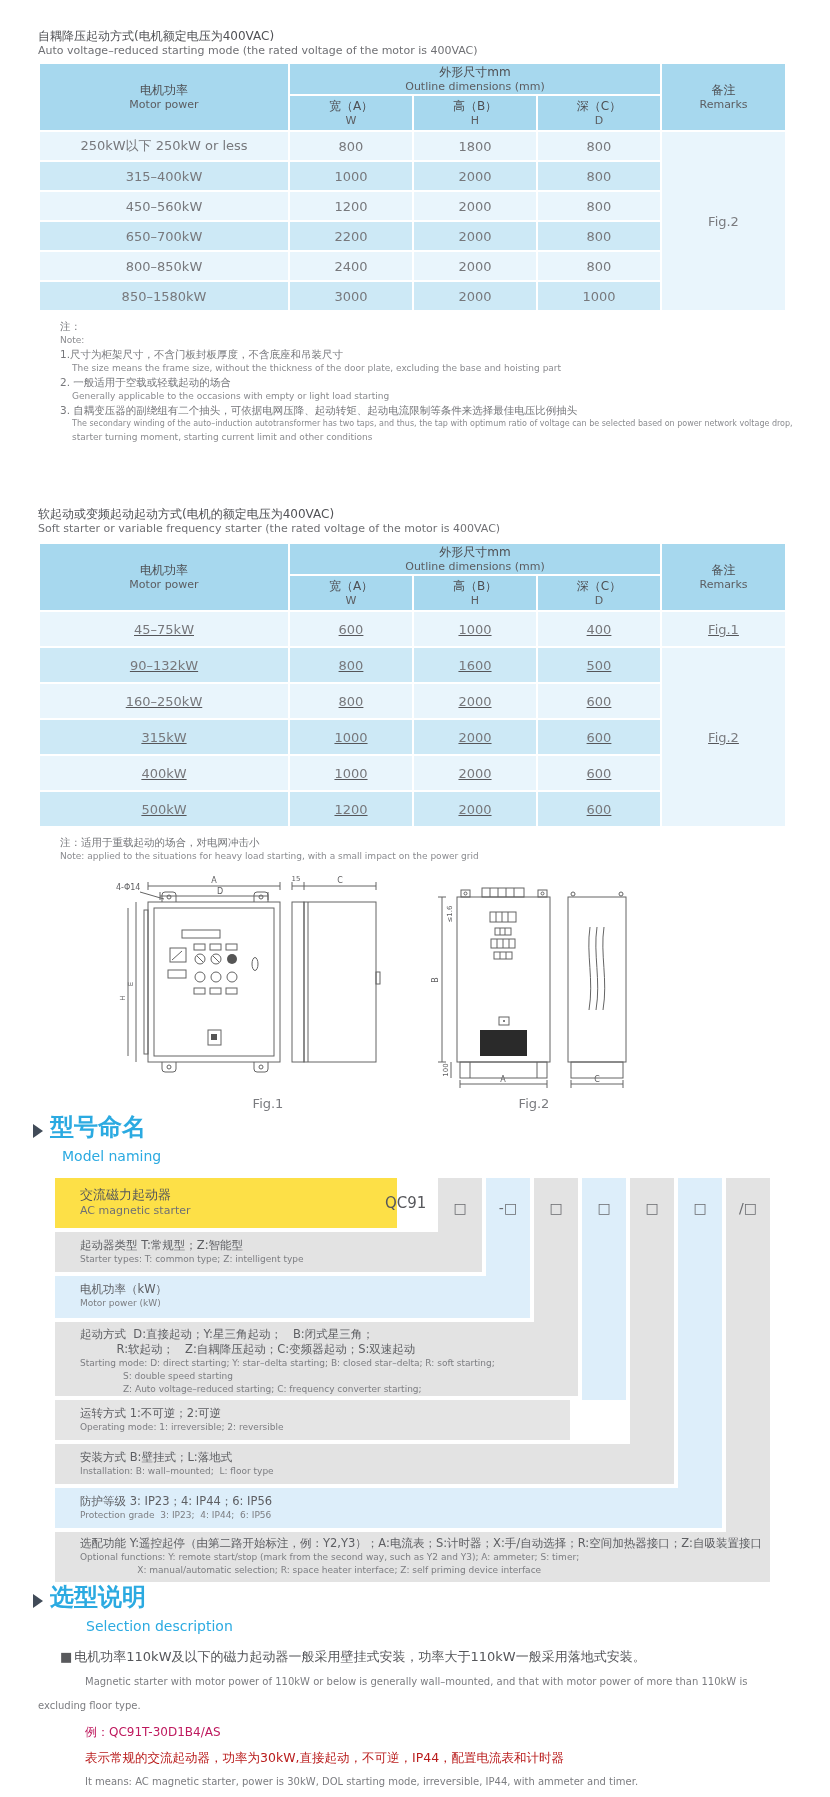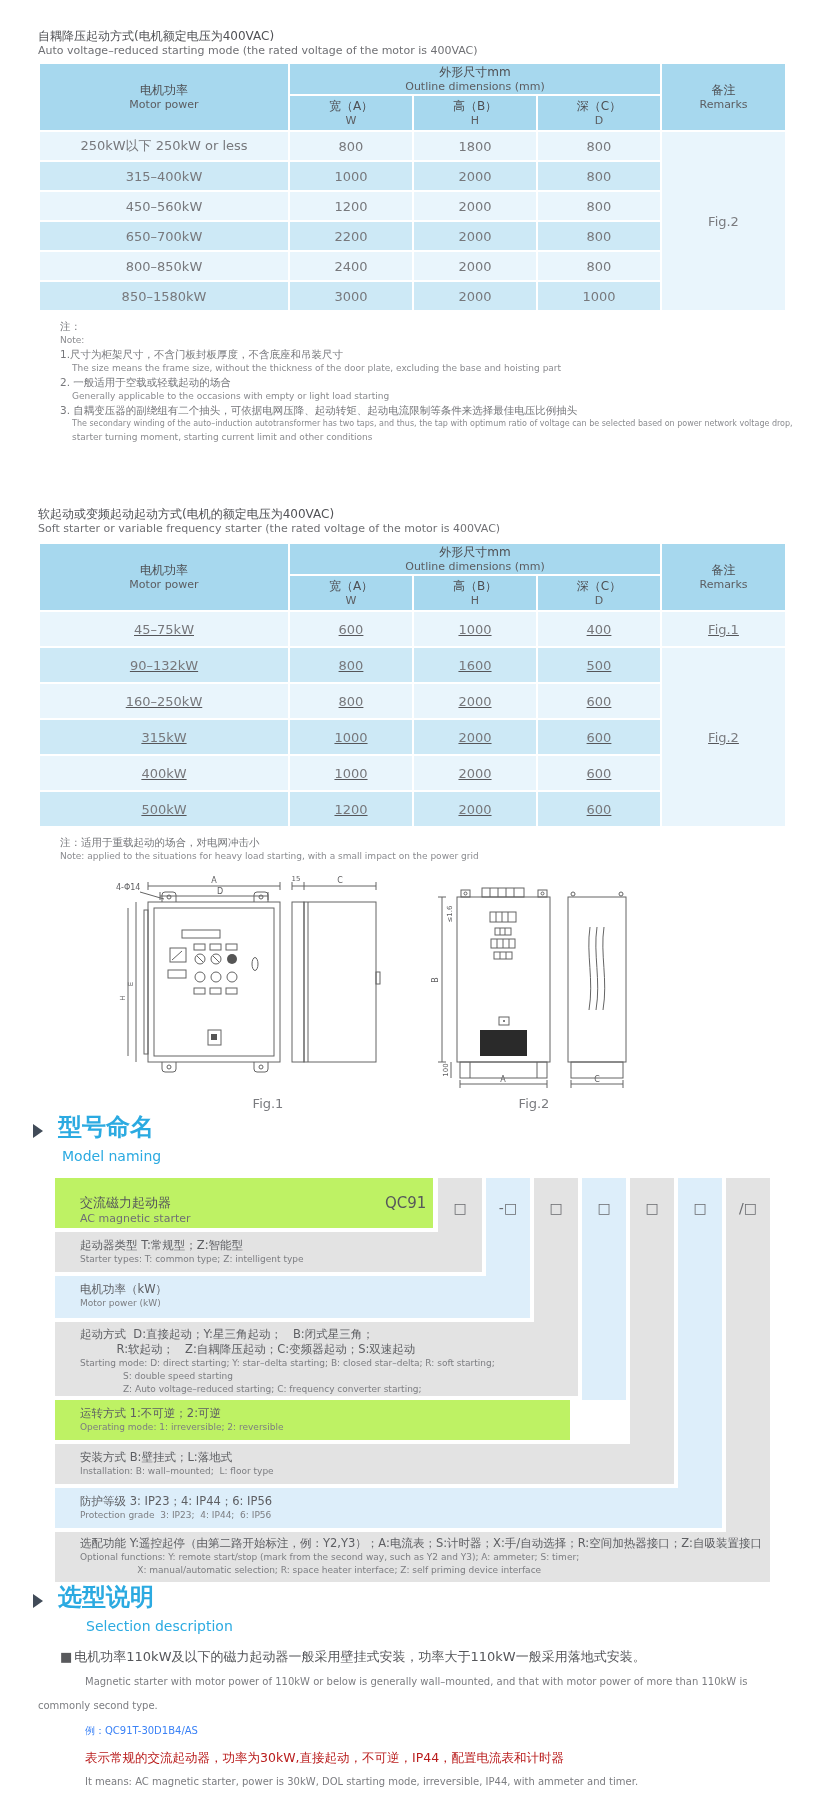--- a/index.html
+++ b/index.html
@@ -26,54 +26,54 @@
 
   
   .fig-caption{font-size:13px;color:#7a7b7f;width:60px;text-align:center;}
   svg text.dim{font-size:8px;fill:#5e5e60;}
   svg text.dims{font-size:7px;fill:#5e5e60;}
   svg .ln{stroke:#646464;stroke-width:1;fill:none;}
   svg .fill{fill:#2a2a2a;stroke:none;}
 
   
   .h-arrow{width:0;height:0;border-left:10px solid #414b58;border-top:7px solid transparent;border-bottom:7px solid transparent;}
-  .h-zh{font-size:24px;font-weight:bold;color:#2baae1;line-height:30px;margin-left:8px;}
+  .h-zh{font-size:24px;font-weight:bold;color:#2baae1;line-height:30px;}
   .h-en{font-size:14px;color:#2baae1;}
 
   
   .mn{position:absolute;left:55px;top:1178px;width:715px;height:406px;}
   .mn *{box-sizing:border-box;}
-  .mn-row0{position:absolute;left:0;top:0;width:378px;height:50px;background:#bef264;padding:16px 0 0 25px;}
+  .mn-row0{position:absolute;left:0;top:0;width:342px;height:50px;background:#fde047;padding:8px 0 0 25px;}
   .mn-prod-zh{font-size:13px;color:#55565a;line-height:17px;}
   .mn-prod-en{font-size:11px;color:#6f7074;line-height:15px;}
   .mn-code{position:absolute;left:330px;top:16px;font-size:15px;color:#56575b;}
   .mn-col{position:absolute;top:0;width:44px;}
   .mn-box{position:absolute;top:22px;left:0;width:100%;text-align:center;font-size:14px;color:#6a6b6f;}
   .c1{left:383px;height:54px;background:#e3e3e3;}
   .c2{left:431px;height:98px;background:#ddeefa;}
   .c3{left:479px;height:144px;background:#e3e3e3;}
   .c4{left:527px;height:222px;background:#ddeefa;}
   .c5{left:575px;height:266px;background:#e3e3e3;}
   .c6{left:623px;height:310px;background:#ddeefa;}
   .c7{left:671px;height:354px;background:#e3e3e3;}
   .mn-row{position:absolute;left:0;padding:6px 0 0 25px;}
   .mn-zh{font-size:11.5px;color:#5d5e62;line-height:15px;white-space:pre;}
   .mn-en{font-size:9px;color:#7c7d81;line-height:13px;white-space:pre;}
   .r1{top:54px;width:427px;height:40px;background:#e3e3e3;}
   .r2{top:98px;width:475px;height:42px;background:#ddeefa;}
   .r3{top:144px;width:523px;height:74px;background:#e3e3e3;padding-top:5px;}
-  .r4{top:222px;width:515px;height:40px;background:#bef264;}
+  .r4{top:222px;width:515px;height:40px;background:#e5e5e5;}
   .r5{top:266px;width:619px;height:40px;background:#e3e3e3;}
   .r6{top:310px;width:667px;height:40px;background:#ddeefa;}
   .r7{top:354px;width:715px;height:50px;background:#e3e3e3;padding-top:4px;}
 
   
   .sd-zh{font-size:13px;color:#55565a;}
   .sd-en{font-size:10px;color:#7c7d81;}
-  .sd-ex{font-size:10px;color:#3b82f6;}
+  .sd-ex{font-size:12px;color:#be185d;}
   .sd-ex-zh{font-size:12.5px;color:#b91c1c;}
   .bullet{color:#58595c;margin-right:2px;}
 </style>
 </head>
 <body>
 
 <div class="abs sec-title-zh" style="left:38px;top:28px;">自耦降压起动方式(电机额定电压为400VAC)</div>
 <div class="abs sec-title-en" style="left:38px;top:44px;">Auto voltage–reduced starting mode (the rated voltage of the motor is 400VAC)</div>
 
 <table id="table1" class="dimtbl" style="top:62px;">
@@ -444,16 +444,16 @@
     <div class="mn-en">                    X: manual/automatic selection; R: space heater interface; Z: self priming device interface</div>
   </div>
 </div>
 
 <div class="abs h-arrow" style="left:33px;top:1594px;"></div>
 <div class="abs h-zh" style="left:50px;top:1582px;">选型说明</div>
 <div class="abs h-en" style="left:62px;top:1618px;margin-left:24px;">Selection description</div>
 
 <div class="abs sd-zh" style="left:60px;top:1648px;"><span class="bullet">■</span><span>电机功率110kW及以下的磁力起动器一般采用壁挂式安装，功率大于110kW一般采用落地式安装。</span></div>
 <div class="abs sd-en" style="left:85px;top:1676px;">Magnetic starter with motor power of 110kW or below is generally wall–mounted, and that with motor power of more than 110kW is</div>
-<div class="abs sd-en" style="left:38px;top:1700px;">commonly second type.</div>
+<div class="abs sd-en" style="left:38px;top:1700px;">excluding floor type.</div>
 <div class="abs sd-ex" style="left:85px;top:1724px;">例：QC91T-30D1B4/AS</div>
 <div class="abs sd-ex-zh" style="left:85px;top:1750px;">表示常规的交流起动器，功率为30kW,直接起动，不可逆，IP44，配置电流表和计时器</div>
 <div class="abs sd-en" style="left:85px;top:1776px;">It means: AC magnetic starter, power is 30kW, DOL starting mode, irreversible, IP44, with ammeter and timer.</div>
 
 </body></html>

